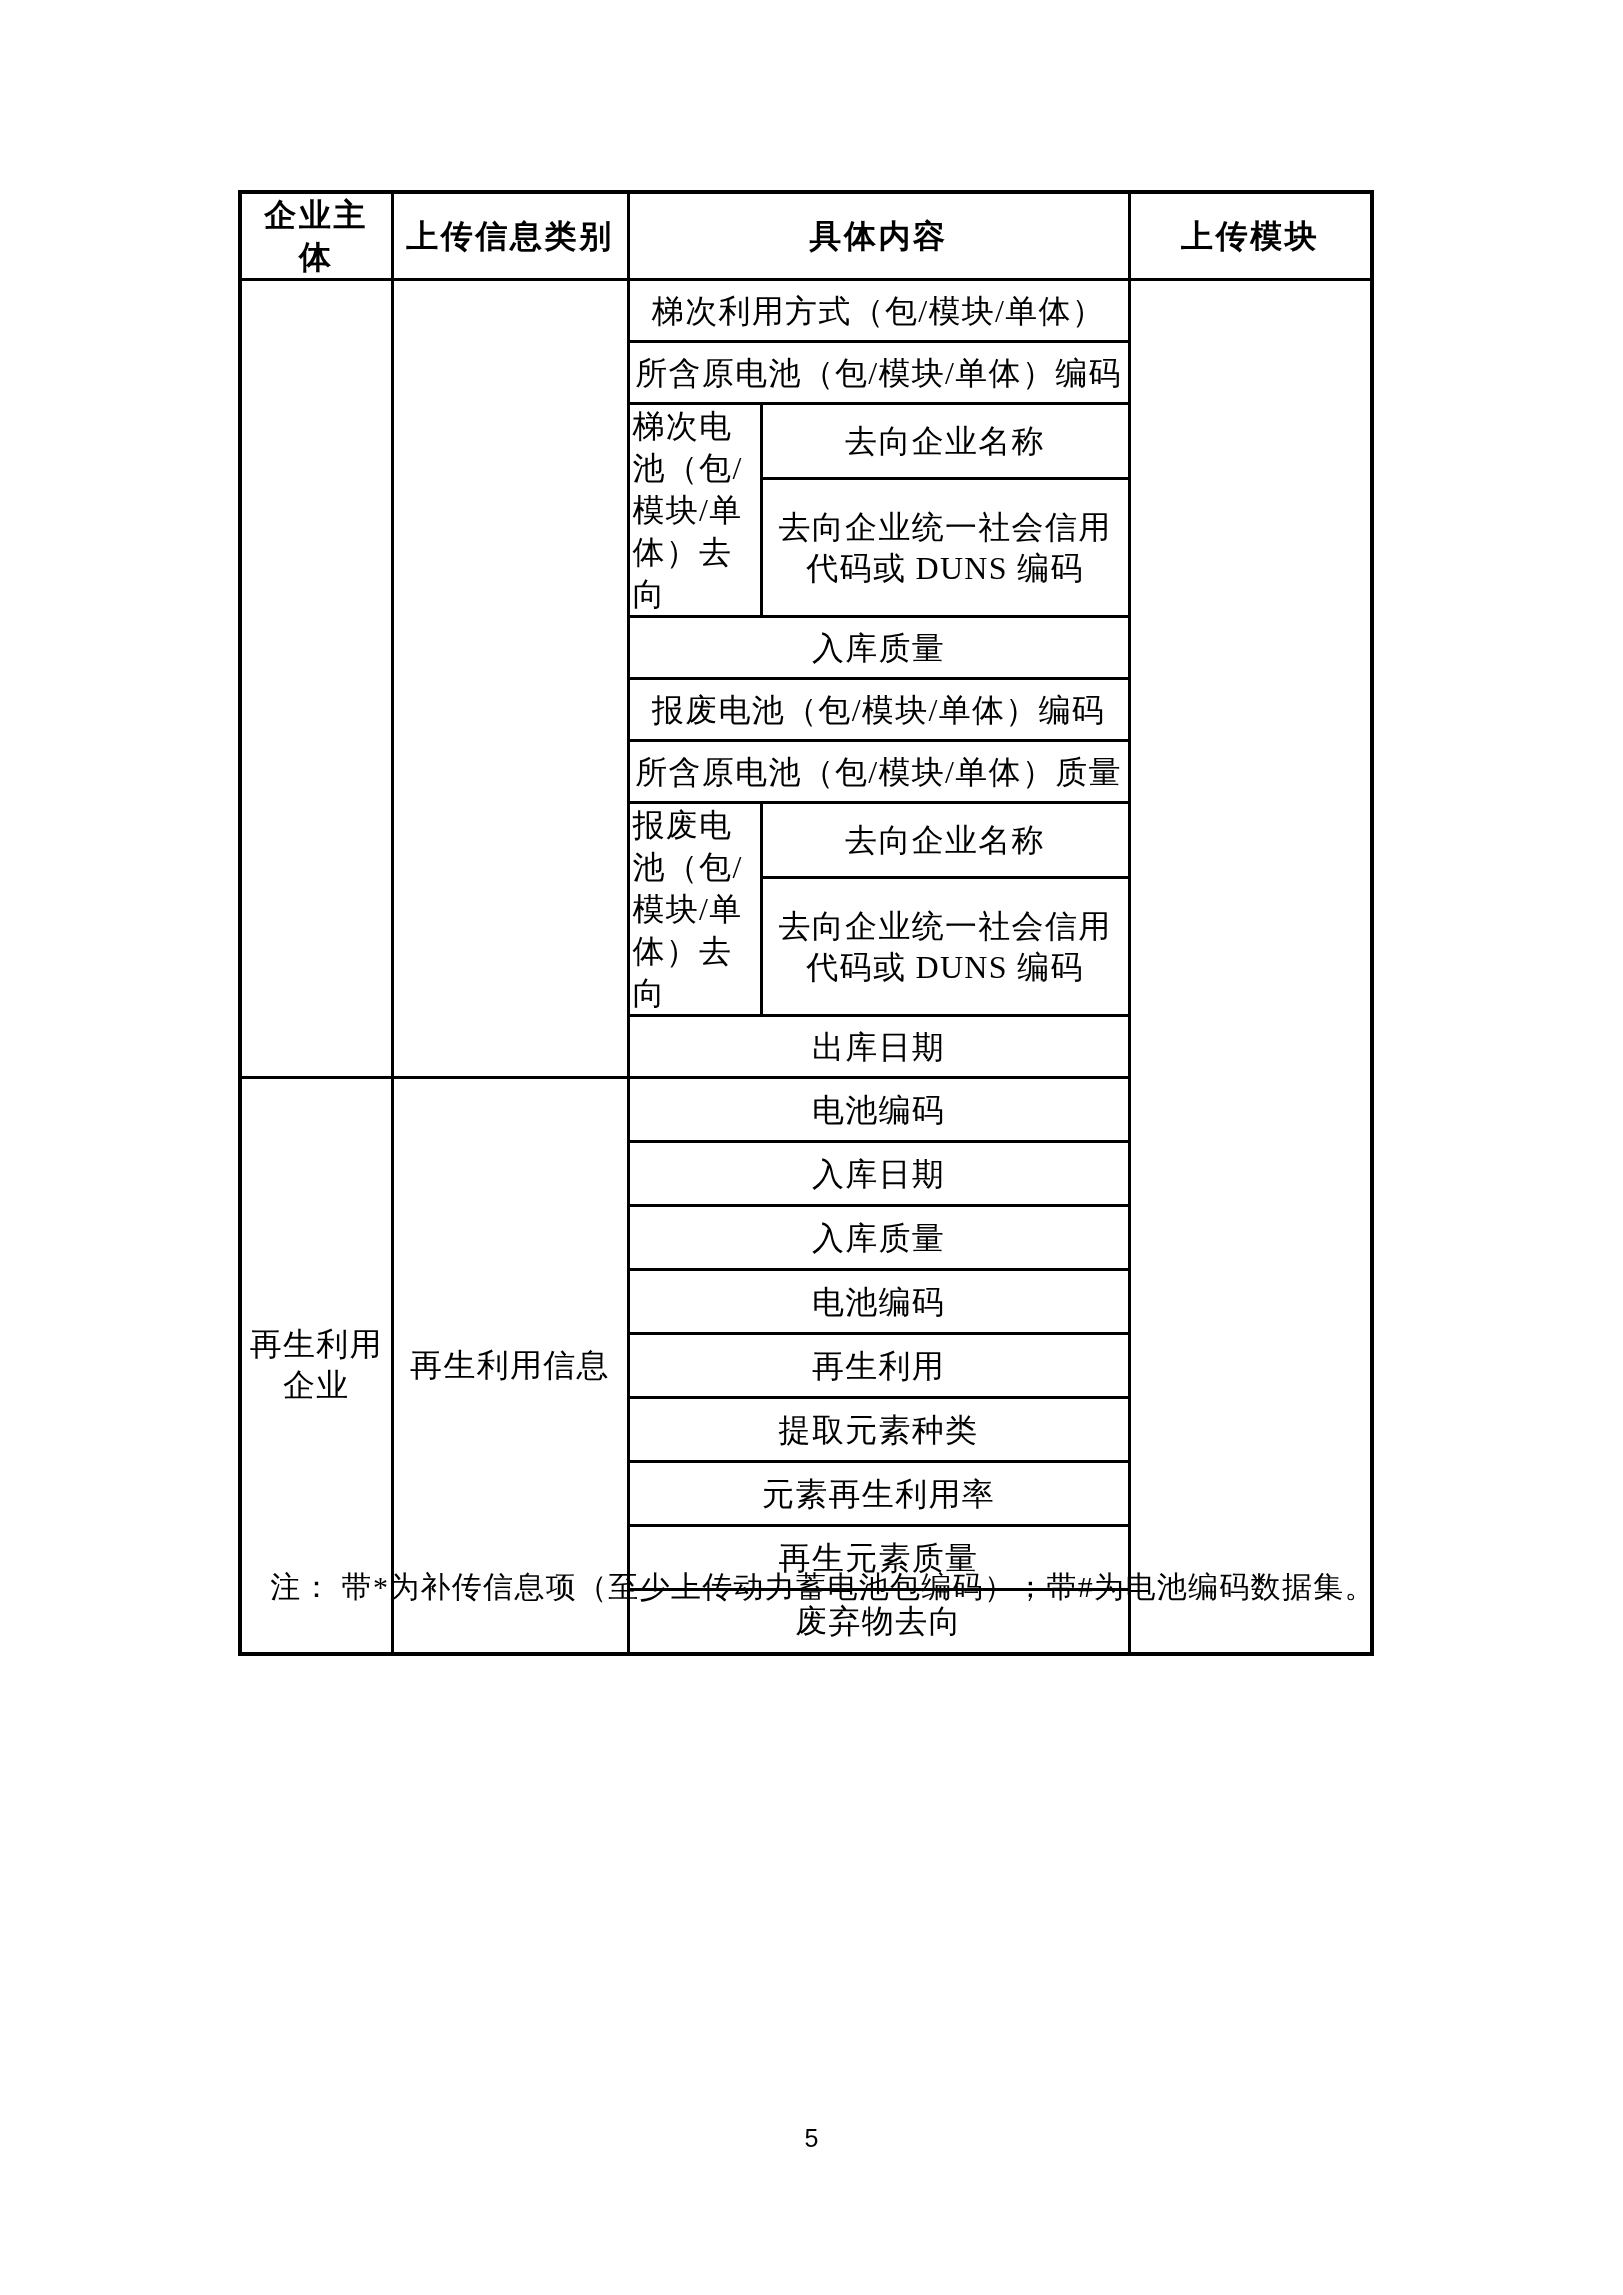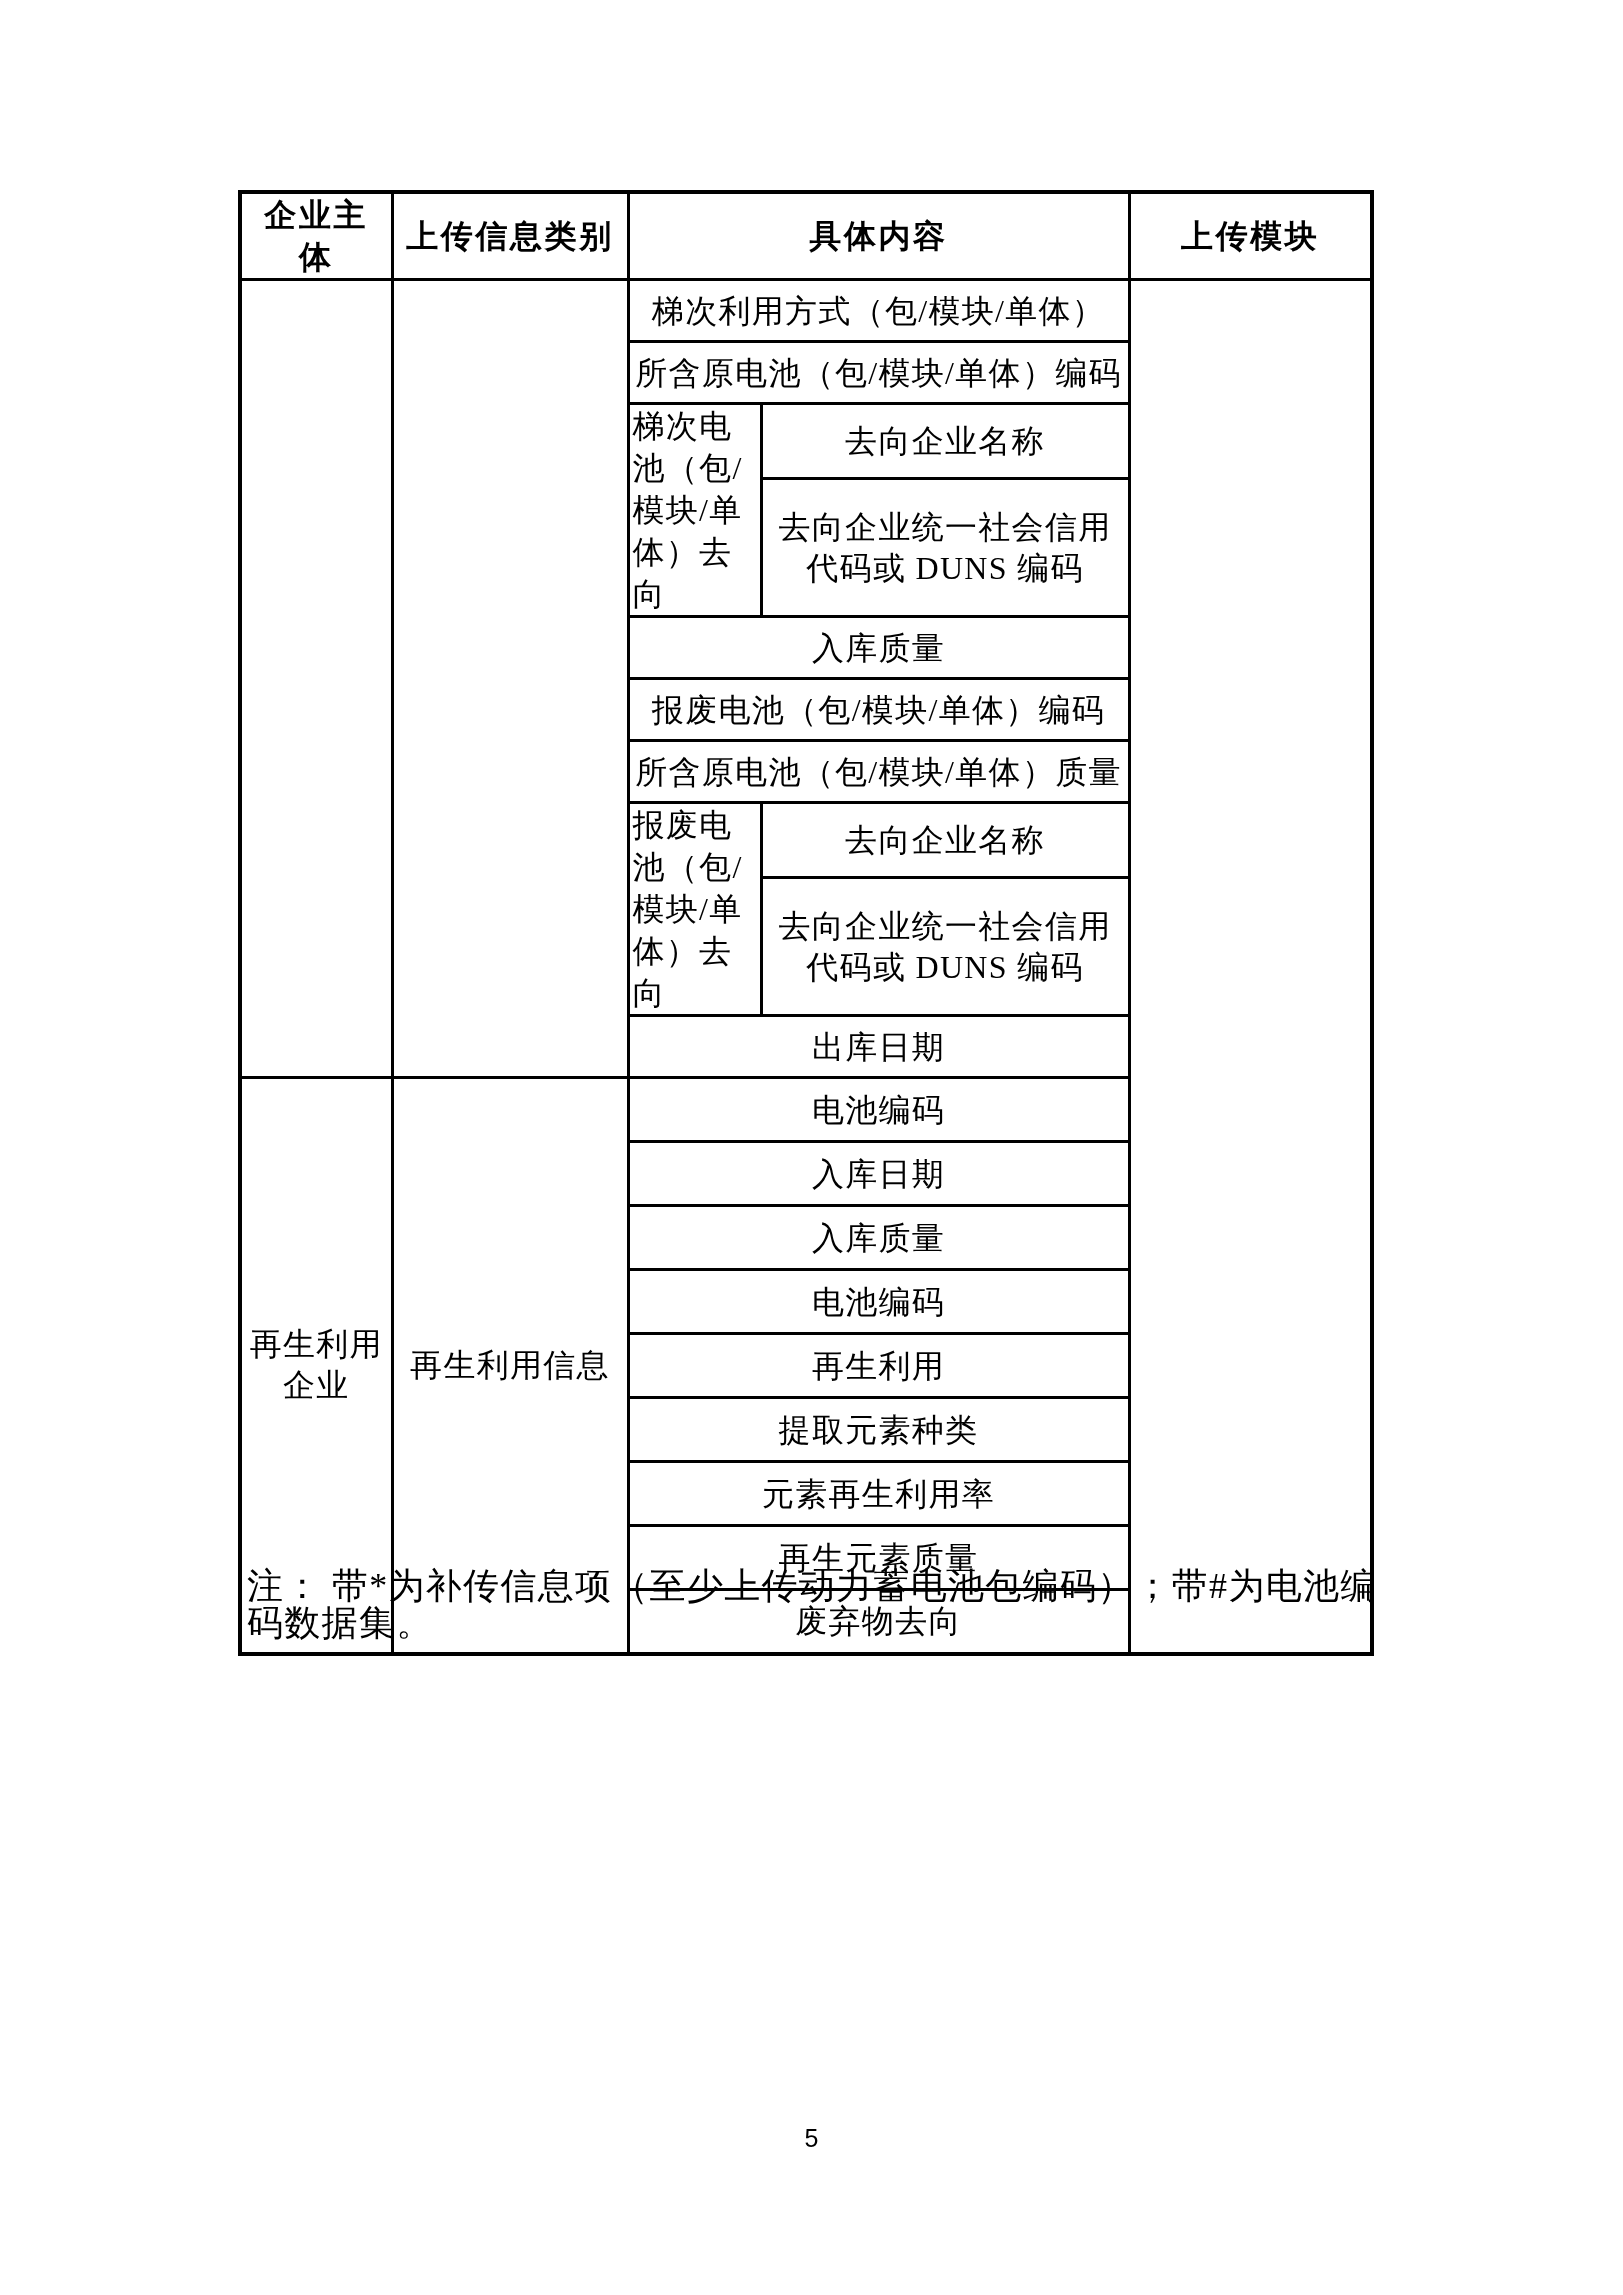--- a/index.html
+++ b/index.html
@@ -54,24 +54,24 @@
     padding-left: 3px;
     padding-right: 2.6px;
     white-space: pre-line;
     line-height: 42px;
   }
   .footnote {
     position: absolute;
     left: 247px;
     top: 1568px;
     width: 1152px;
-    font-size: 36px;
+    font-size: 30px;
     letter-spacing: 1.3px;
     line-height: 37px;
-    text-align: left;
+    text-align: center;
   }
   .page-number {
     position: absolute;
     left: 0;
     top: 2124px;
     width: 100%;
     text-align: center;
     font-family: "Liberation Sans", sans-serif;
     font-size: 25px;
   }

